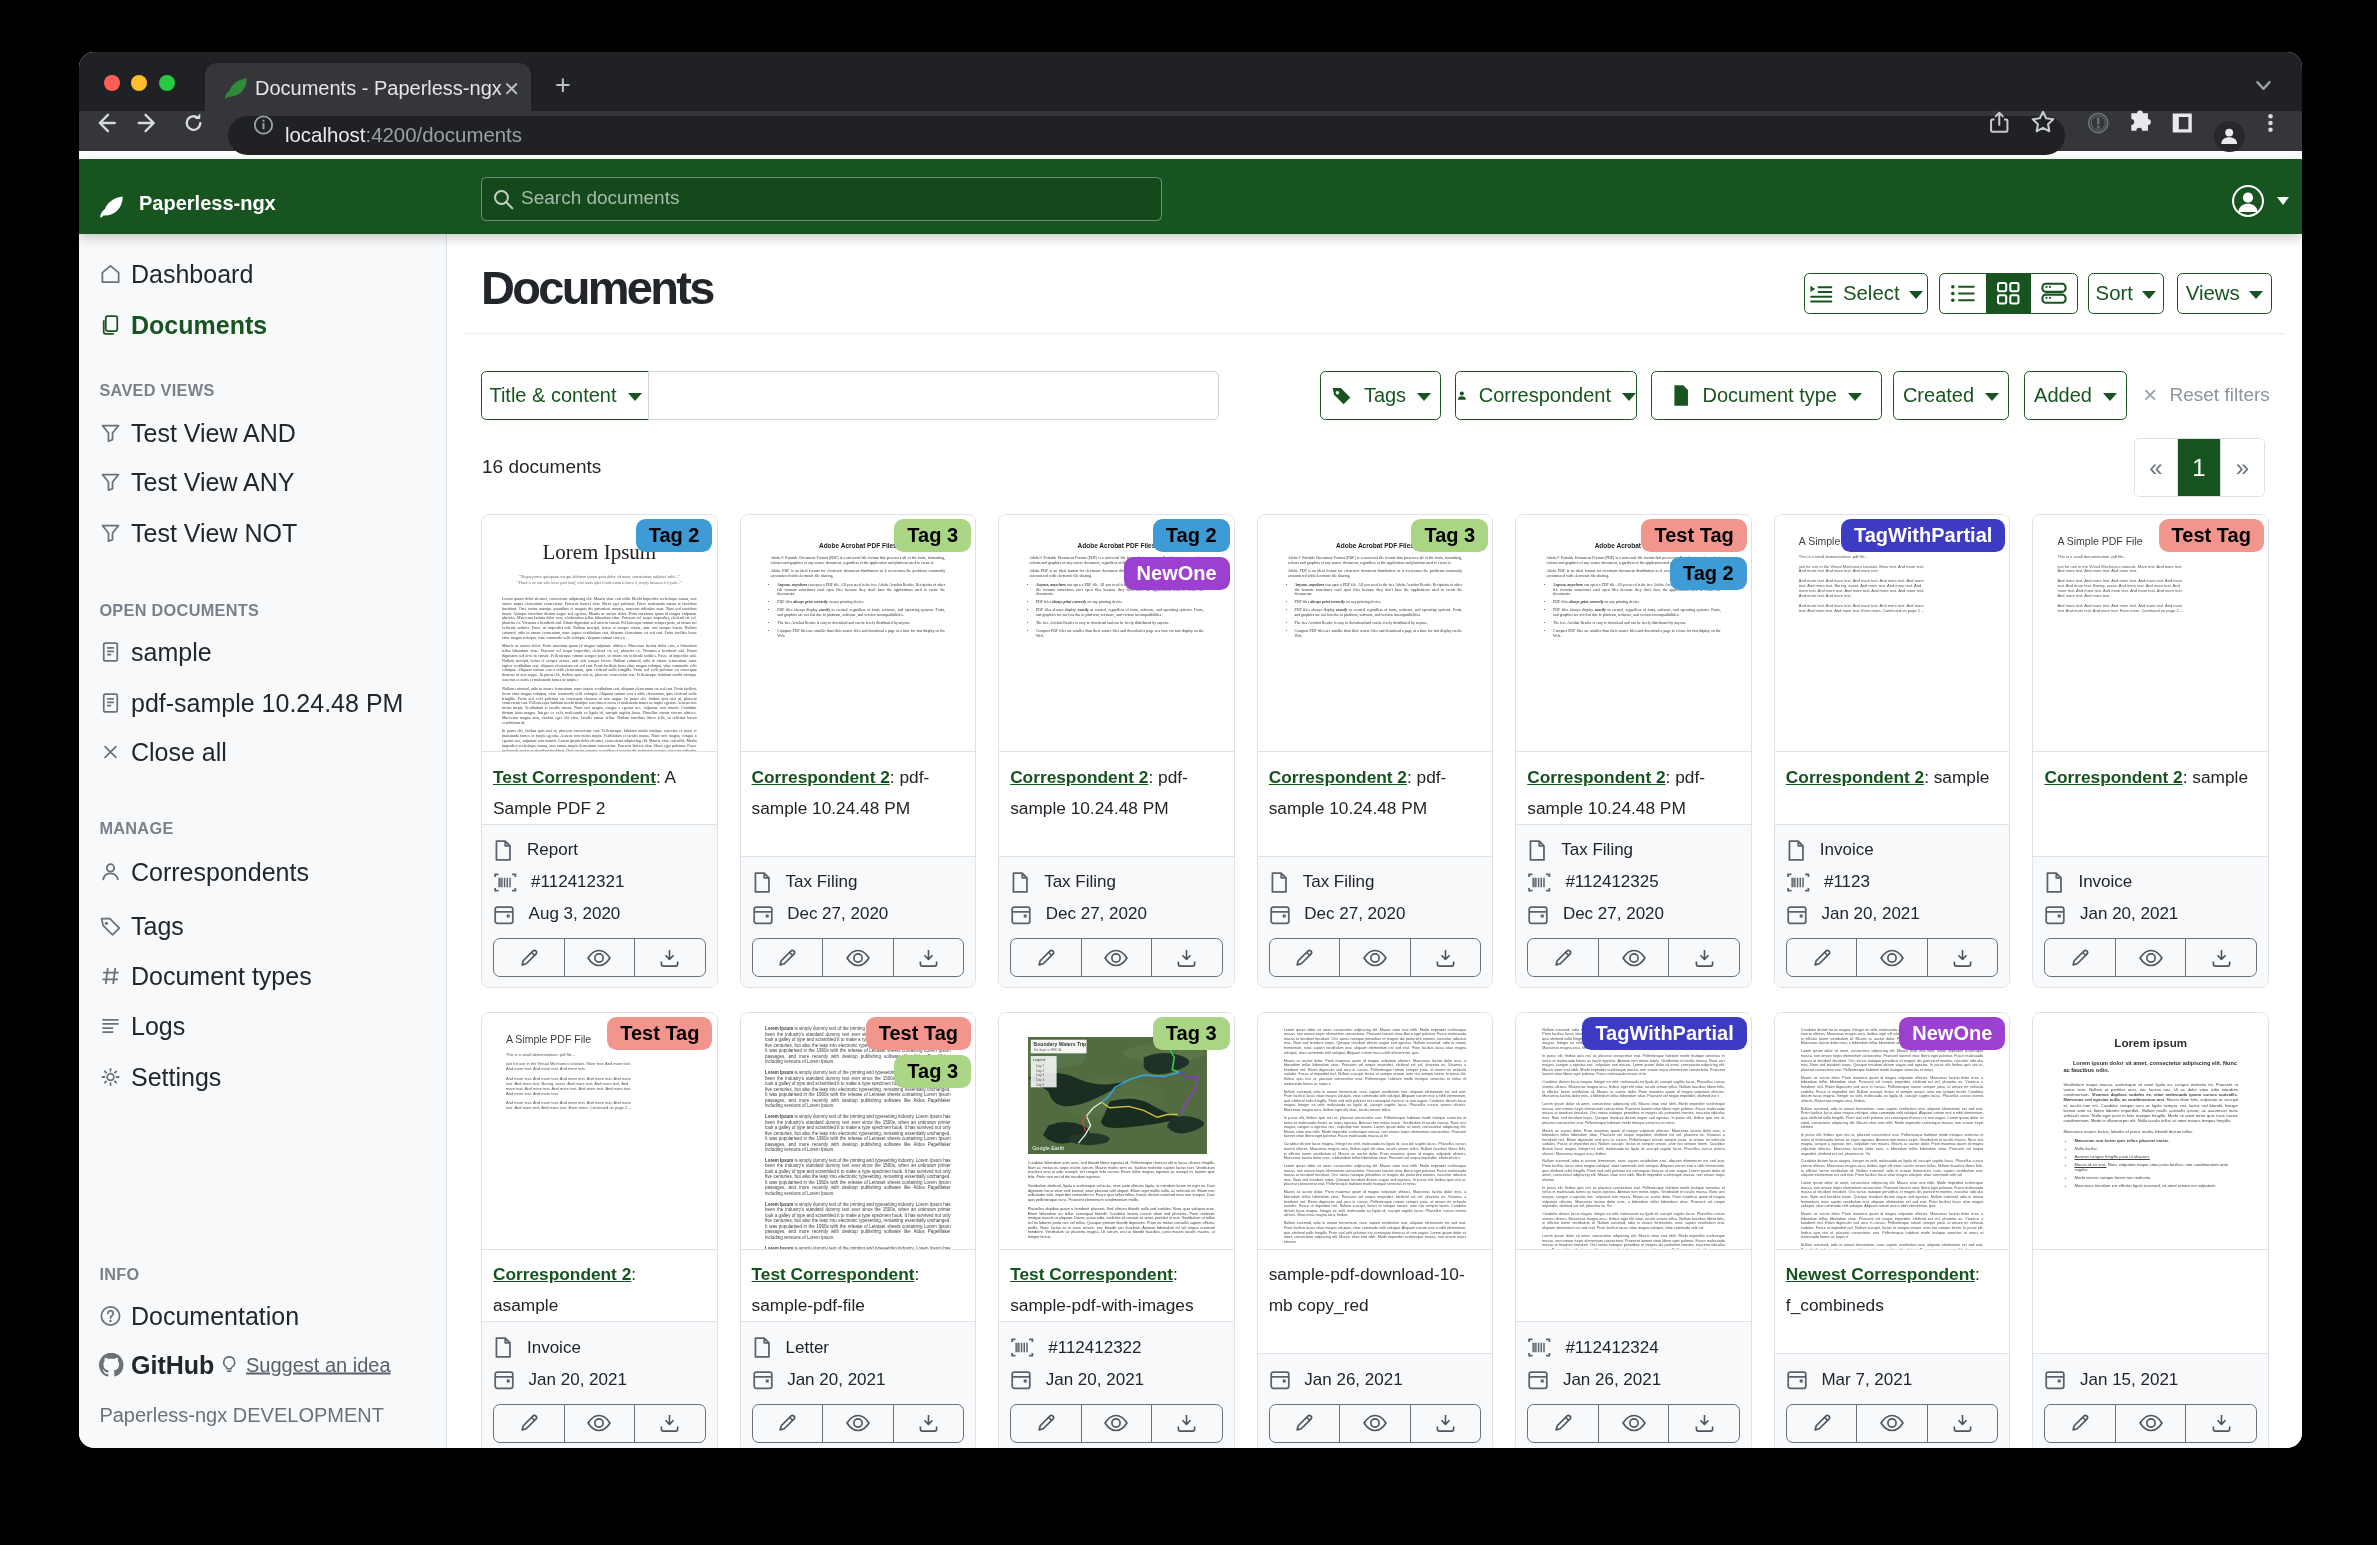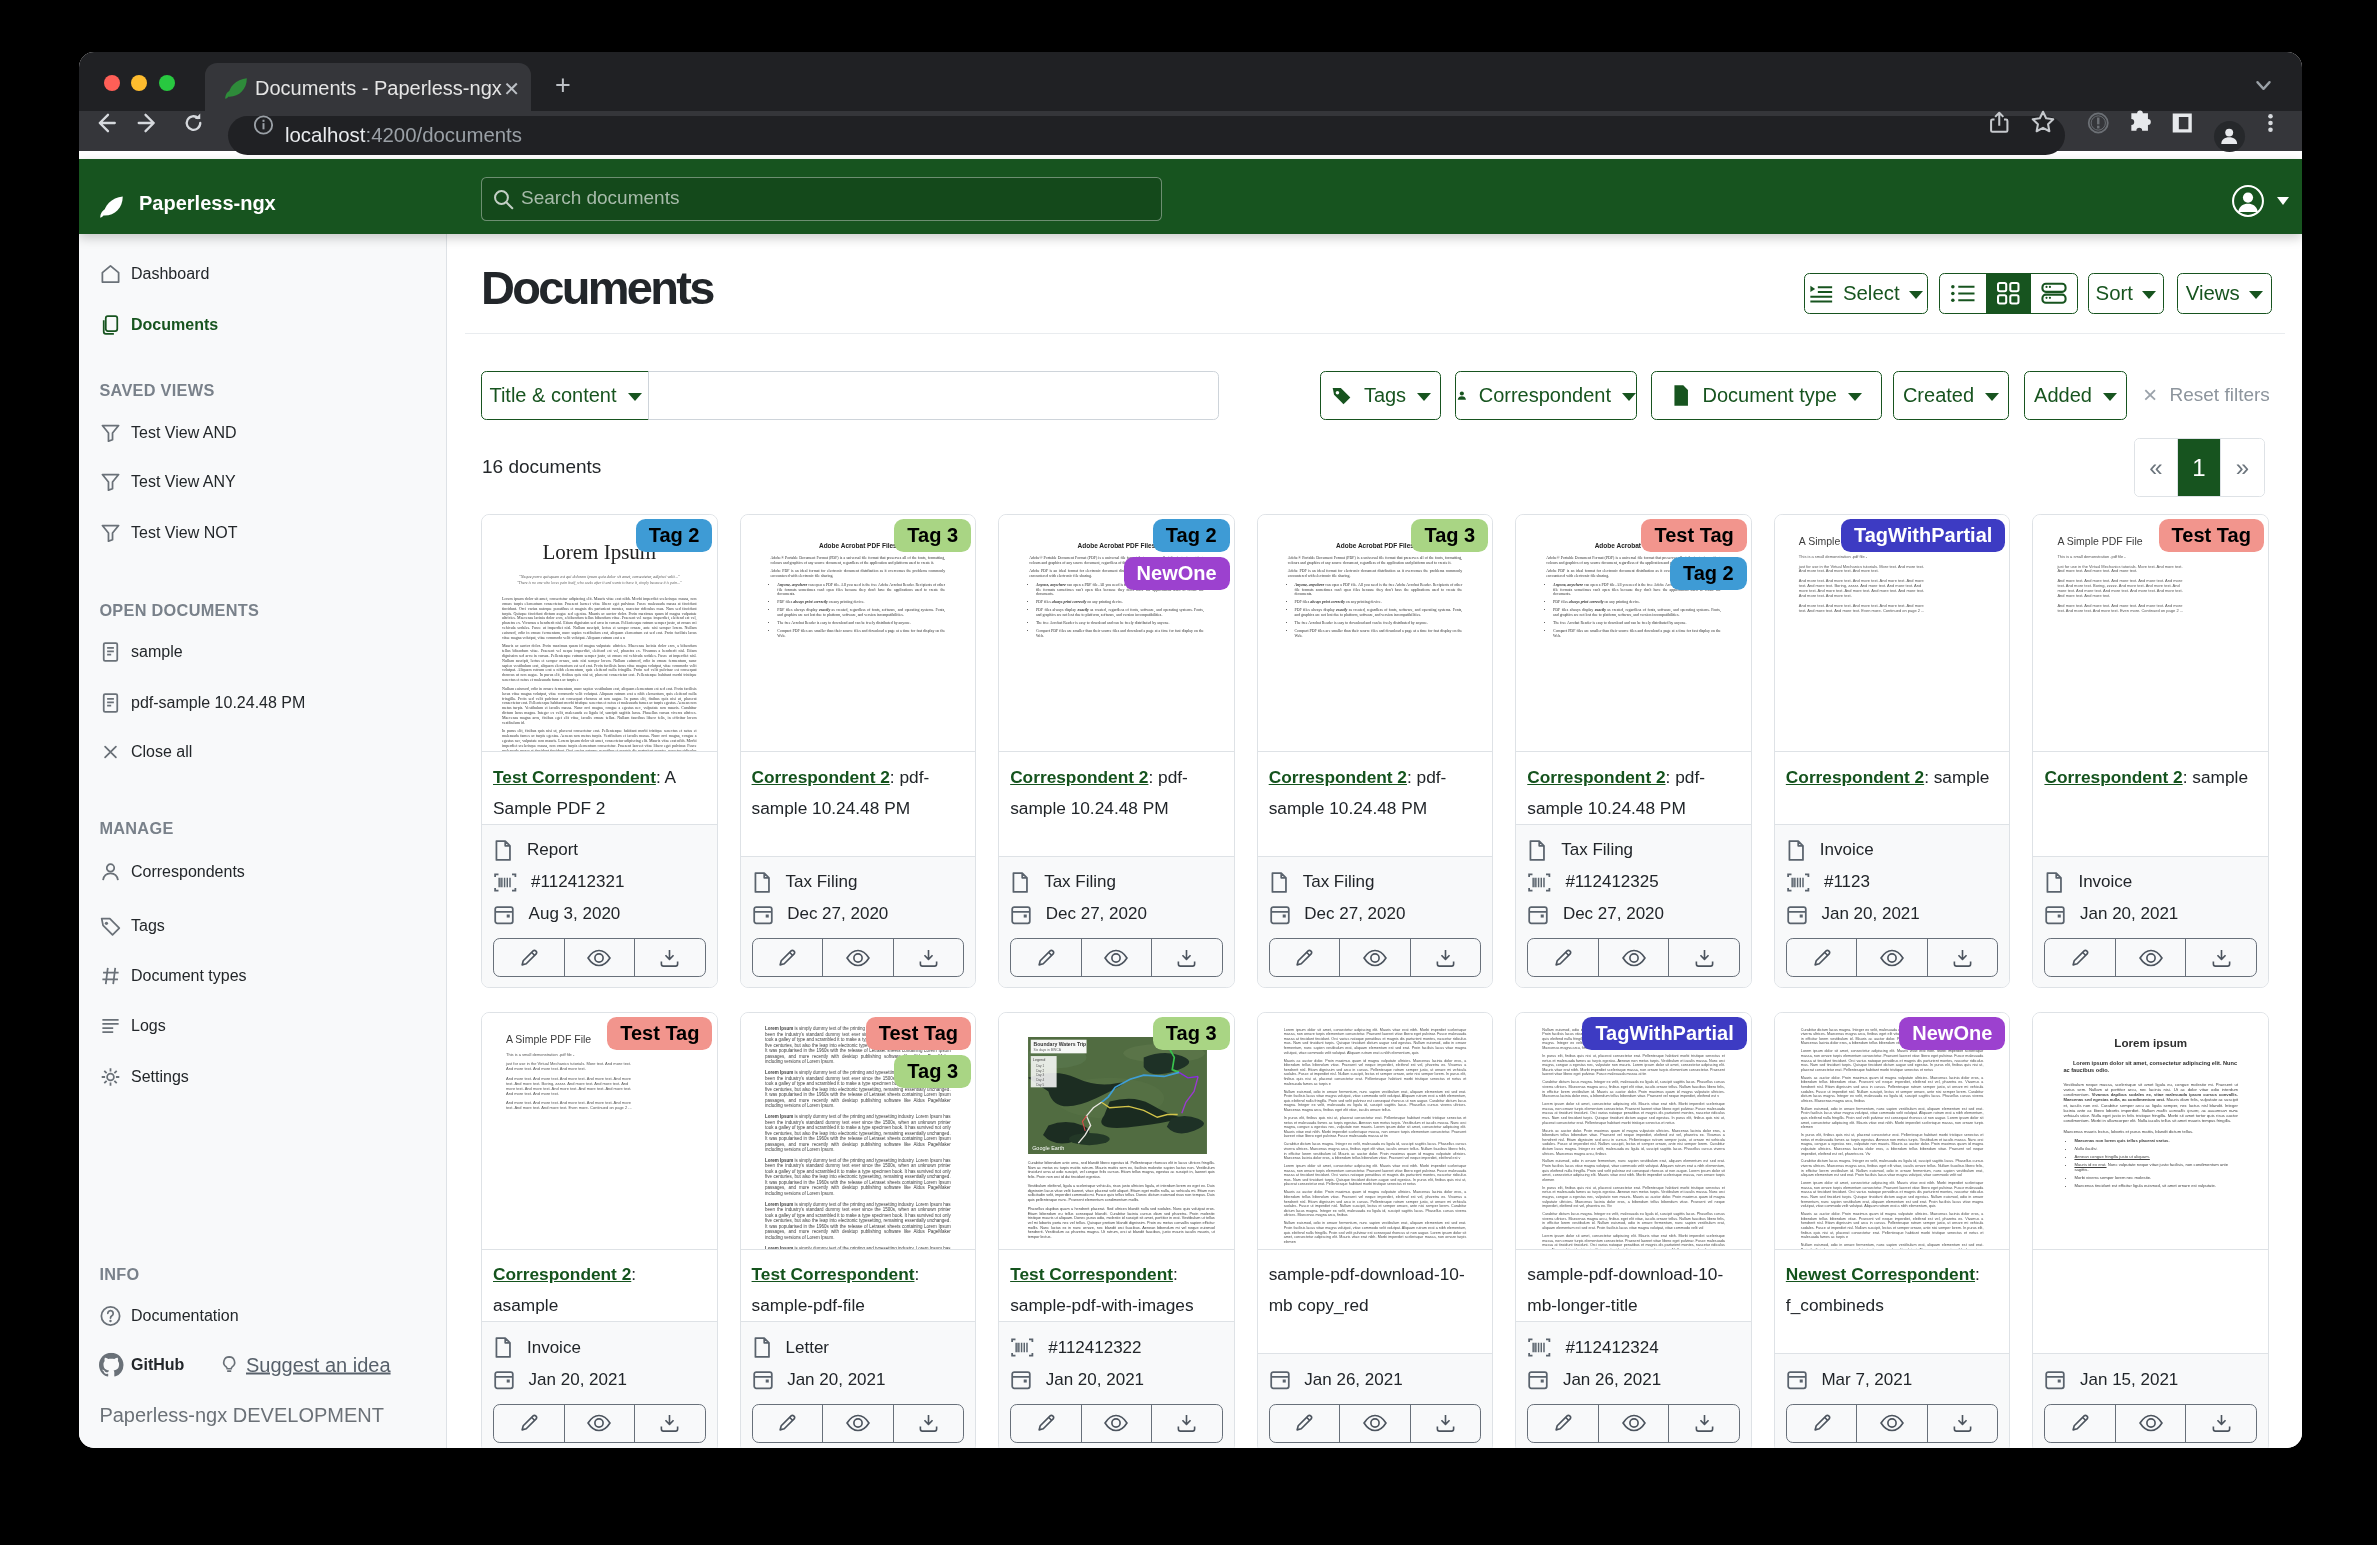--- a/index.html
+++ b/index.html
@@ -20,21 +20,21 @@
 
 #navbar{position:absolute;left:0;top:107px;width:100%;height:75px;background:#17541f;z-index:10;box-shadow:0 4.1px 11px rgba(0,0,0,.22)}
 #brand{position:absolute;left:60px;top:33px;font-size:20px;font-weight:600;color:#fff}
 #search{position:absolute;left:402px;top:17.7px;width:681px;height:44px;background:rgba(0,0,0,.13);border:1.4px solid rgba(255,255,255,.38);border-radius:5.4px}
 #search .ph{position:absolute;left:39px;top:9.5px;font-size:19px;color:#a7bbaa}
 
 #sidebar{position:absolute;left:0;top:182px;width:368px;height:1214px;background:#f8f9fa;border-right:1.4px solid #dee2e6}
 #main{position:absolute;left:368px;top:182px;width:1855px;height:1214px;background:#fff}
 .sitem{position:absolute;left:0;width:100%;height:31px}
 .sitem > svg{position:absolute;left:20.4px;top:50%;transform:translateY(-50%)}
-.sitem .t{position:absolute;left:52px;top:50%;transform:translateY(-50%);font-size:16px;color:#23272a;white-space:nowrap}
+.sitem .t{position:absolute;left:52px;top:50%;transform:translateY(-50%);font-size:25px;color:#23272a;white-space:nowrap}
 .shead{position:absolute;left:20.4px;font-size:16.3px;font-weight:600;color:#79818a;letter-spacing:0.3px;white-space:nowrap}
 
 #h1{position:absolute;left:34px;top:26px;font-size:47px;font-weight:700;letter-spacing:-2.7px;color:#22262a}
 .obtn{position:absolute;height:41px;border:1.4px solid #17541f;border-radius:5.4px;color:#17541f;font-size:20.4px;display:flex;align-items:center;justify-content:center;gap:9.5px;background:#fff;white-space:nowrap}
 .caret{width:0;height:0;border-left:7.5px solid transparent;border-right:7.5px solid transparent;border-top:8.8px solid #17541f;display:inline-block;margin-top:2.7px}
 #vg{position:absolute;left:1492px;top:39px;width:139px;height:41px;border:1.4px solid #17541f;border-radius:5.4px;display:flex;overflow:hidden;background:#fff}
 #vg .c{flex:1;display:flex;align-items:center;justify-content:center}
 #vg .c.a{background:#17541f}
 #divider{position:absolute;left:17.7px;top:99px;width:1820px;height:1.4px;background:#e9ecef}
 .fbtn{position:absolute;top:137px;height:49px;border:1.4px solid #17541f;color:#17541f;font-size:20px;display:flex;align-items:center;justify-content:center;gap:11px;background:#fff;white-space:nowrap}
@@ -989,21 +989,20 @@
               <div class="tj" style="font-size:3.7px;line-height:4.6px;margin-top:3.4px;color:#4a4a4a;">Mauris ac auctor dolor. Proin maximus quam id magna vulputate ultricies. Maecenas lacinia dolor eros, a bibendum tellus bibendum vitae. Praesent vel neque imperdiet, eleifend est vel, pharetra ex. Vivamus a hendrerit nisl. Etiam dignissim sed arcu in cursus. Pellentesque rutrum semper justo, ut ornare mi vehicula sodales. Fusce ut imperdiet nisl. Nullam suscipit, lectus et semper ornare, ante nisi semper lorem. Curabitur dictum lacus magna. Integer ex velit, malesuada eu ligula id, suscipit sagittis lacus. Phasellus cursus viverra ultrices. Maecenas magna arcu, finibus</div>
               <div class="tj" style="font-size:3.7px;line-height:4.6px;margin-top:3.4px;color:#4a4a4a;">Nullam euismod, odio in ornare fermentum, nunc sapien vestibulum erat, aliquam elementum est sed erat. Proin facilisis lacus vitae magna volutpat, vitae commodo velit volutpat. Aliquam rutrum erat a nibh elementum, quis eleifend nulla fringilla. Proin sed velit pulvinar est consequat rhoncus ut non augue. Lorem ipsum dolor sit amet, consectetur adipiscing elit. Mauris vitae erat nibh. Morbi imperdiet scelerisque massa, non ornare turpis elemen</div>
               <div class="tj" style="font-size:3.7px;line-height:4.6px;margin-top:3.4px;color:#4a4a4a;">In purus elit, finibus quis nisi ut, placerat consectetur erat. Pellentesque habitant morbi tristique senectus et netus et malesuada fames ac turpis egestas. Aenean non metus turpis. Vestibulum et iaculis massa. Nunc orci magna, congue a egestas nec, vulputate non mauris. Mauris ac auctor dolor. Proin maximus quam id magna vulputate ultricies. Maecenas lacinia dolor eros, a bibendum tellus bibendum vitae. Praesent vel neque imperdiet, eleifend est vel, pharetra ex. Viv</div>
               <div class="tj" style="font-size:3.7px;line-height:4.6px;margin-top:3.4px;color:#4a4a4a;">Curabitur dictum lacus magna. Integer ex velit, malesuada eu ligula id, suscipit sagittis lacus. Phasellus cursus viverra ultrices. Maecenas magna arcu, finibus eget elit vitae, iaculis ornare tellus. Nullam faucibus libero felis, in efficitur lorem vestibulum id. Nullam euismod, odio in ornare fermentum, nunc sapien vestibulum erat, aliquam elementum est sed erat. Proin facilisis lacus vitae magna volutpat, vitae commodo velit vol</div>
               <div class="tj" style="font-size:3.7px;line-height:4.6px;margin-top:3.4px;color:#4a4a4a;">Lorem ipsum dolor sit amet, consectetur adipiscing elit. Mauris vitae erat nibh. Morbi imperdiet scelerisque massa, non ornare turpis elementum consectetur. Praesent laoreet vitae libero eget pulvinar. Fusce malesuada massa at tincidunt tincidunt. Orci varius natoque penatibus et magnis dis parturient montes, nascetur ridiculus mus. Nam sed tincidunt turpis. Quisque tincidunt dictum augue sed egestas. Nullam euismod, odio in ornare fermentum, nunc sapien vestibulum erat, aliquam elementum est sed erat. Proin facilisis lacus vitae magna volutpat, vitae commodo velit volutpat. Aliquam rutrum erat a nibh elementum, quis </div>
             </div>
             <div class="tags">
               <div class="pill" style="background:#3d3bc3;color:#fff">TagWithPartial</div>
             </div>
           </div>
-<div class="body">sample-pdf-download-10-mb-longer-title</div>
 <div class="foot">
             <div class="mrow">
               <svg width="24.5" height="23" viewBox="0 0 36 34">
                 <path d="M3 9 V5 h5 M33 9 V5 h-5 M3 25 v4 h5 M33 25 v4 h-5" stroke="#5a636d" stroke-width="2.6" fill="none"></path>
                 <path d="M9 10 v14 M13 10 v14 M17 10 v14 M21 10 v14 M25 10 v14" stroke="#5a636d" stroke-width="2.2"></path>
                 <path d="M11 10 v14" stroke="#5a636d" stroke-width="1"></path>
               </svg>
               <span>#112412324</span>
             </div>
             <div class="mrow">

